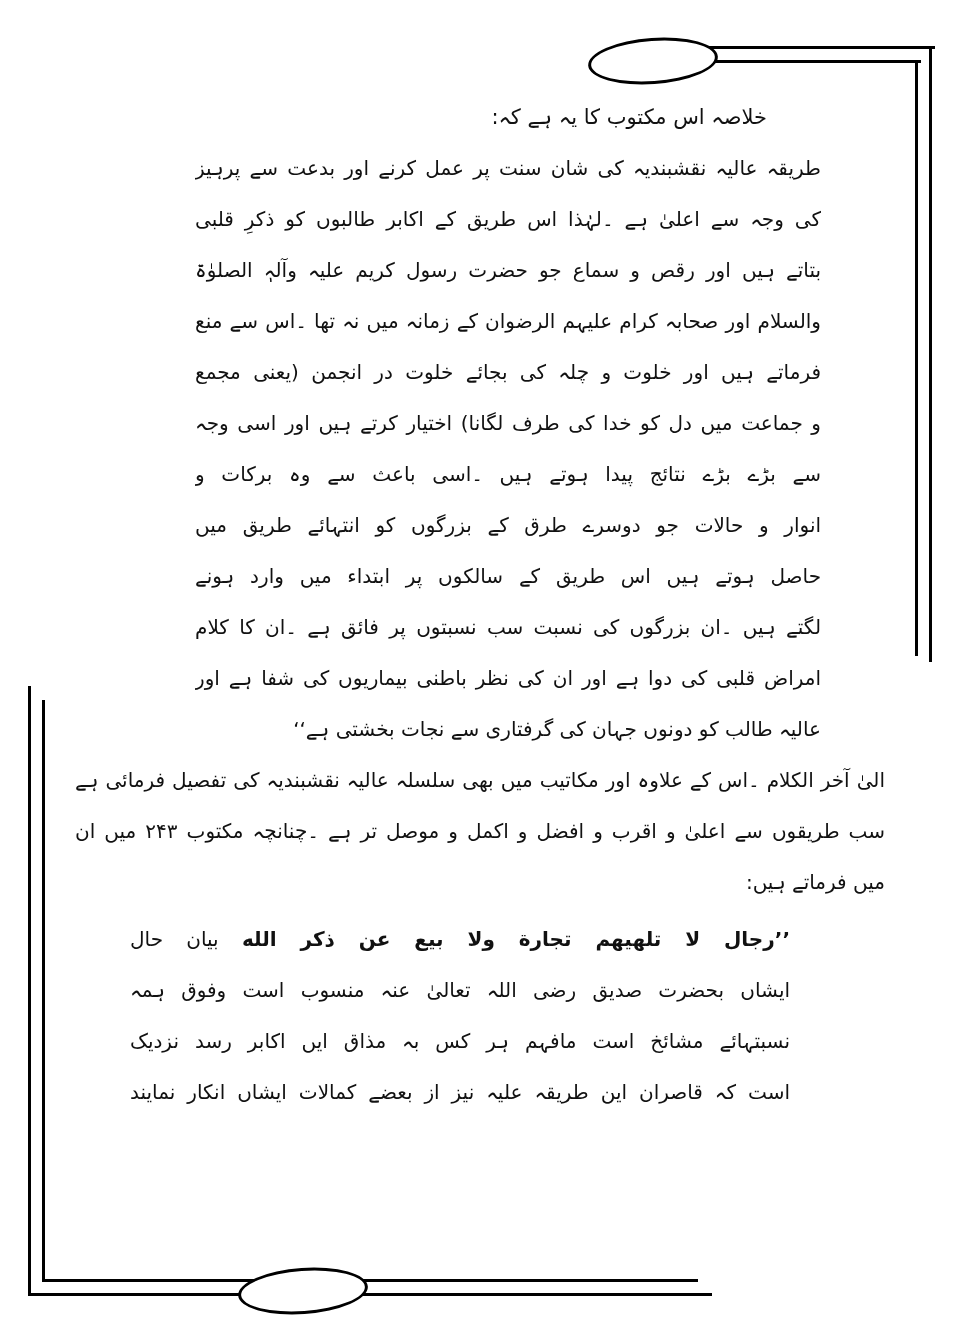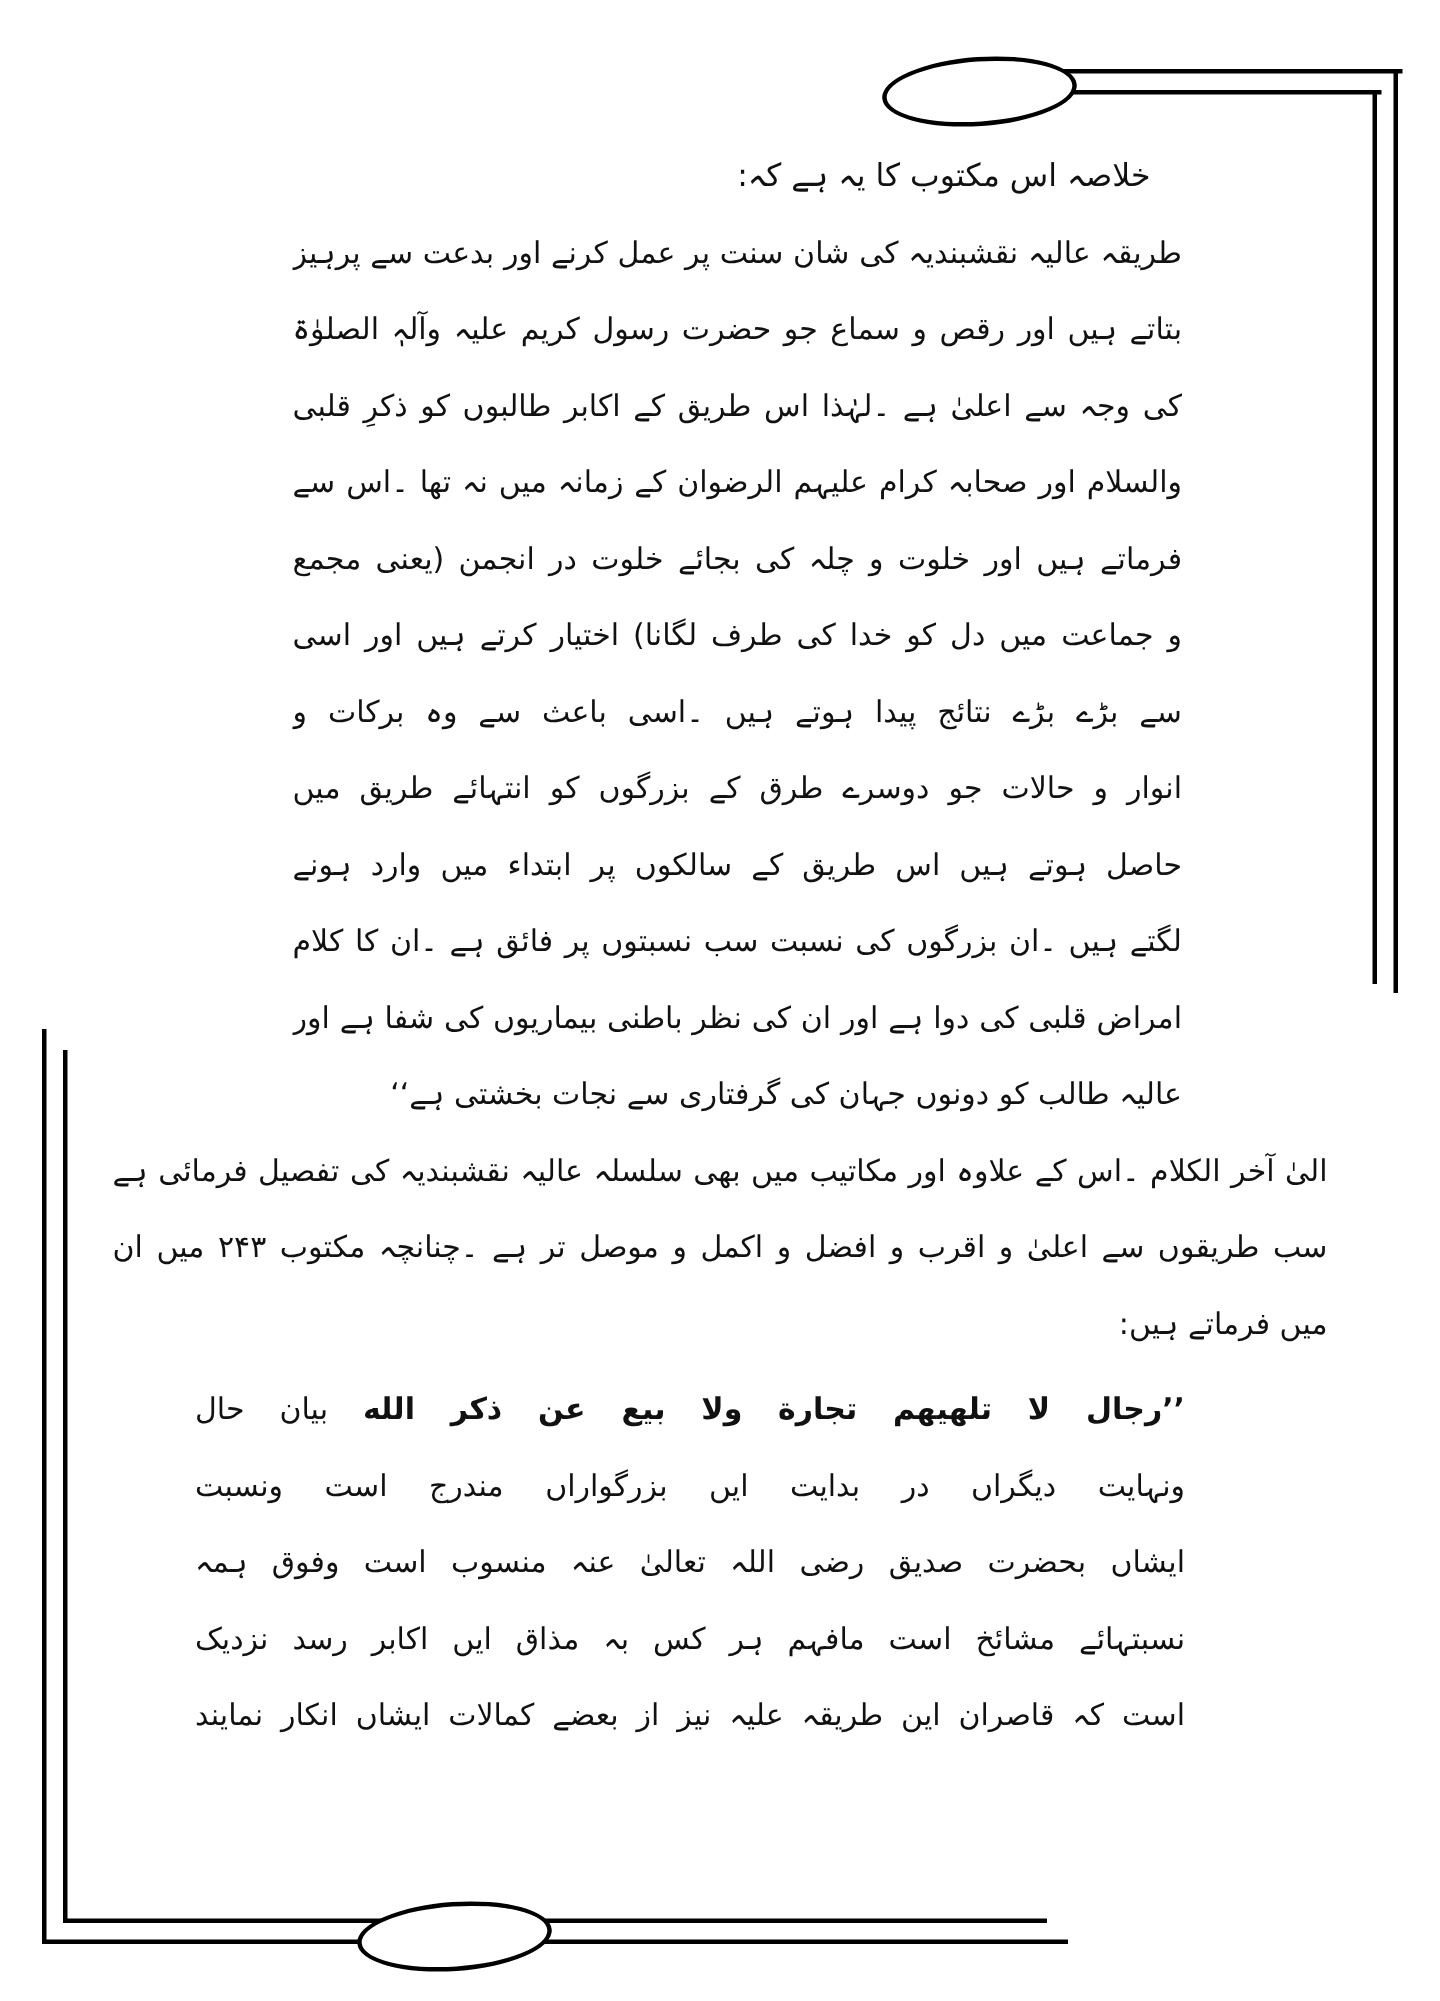--- a/index.html
+++ b/index.html
@@ -44,21 +44,21 @@
     text-align: justify;
     text-align-last: justify;
     -moz-text-align-last: justify;
   }
   .last {
     text-align: right;
     text-align-last: right;
     -moz-text-align-last: right;
   }
   .intro { margin-right: 118px; font-size: 21px; }
-  .quote1 { margin-right: 97px;  margin-left: 120px; }
+  .quote1 { margin-right: 64px;  margin-left: 120px; }
   .para2  { margin-top: 0px; }
   .para2 .line { font-size: 20px; }
   .quote2 { margin-top: 6px; margin-right: 95px; margin-left: 55px; }
   .bold { font-weight: bold; }
 </style>
 </head>
 <body>
 
 <div class="page">
 
@@ -73,22 +73,22 @@
   <div class="hline" style="left:28px;  top:1293px; width:684px;"></div>
   <div class="hline" style="left:42px;  top:1279px; width:656px;"></div>
   <div class="ornament-ellipse" style="left:238px; top:1268px;"></div>
 
   <div class="content">
 
     <div class="line last intro">خلاصہ اس مکتوب کا یہ ہے کہ:</div>
 
     <div class="quote1">
       <div class="line j">طریقہ عالیہ نقشبندیہ کی شان سنت پر عمل کرنے اور بدعت سے پرہیز</div>
+      <div class="line j">کی وجہ سے اعلیٰ ہے ۔لہٰذا اس طریق کے اکابر طالبوں کو ذکرِ قلبی</div>
       <div class="line j">بتاتے ہیں اور رقص و سماع جو حضرت رسول کریم علیہ وآلہٖ الصلوٰۃ</div>
-      <div class="line j">کی وجہ سے اعلیٰ ہے ۔لہٰذا اس طریق کے اکابر طالبوں کو ذکرِ قلبی</div>
       <div class="line j">والسلام اور صحابہ کرام علیہم الرضوان کے زمانہ میں نہ تھا ۔اس سے منع</div>
       <div class="line j">فرماتے ہیں اور خلوت و چلہ کی بجائے خلوت در انجمن (یعنی مجمع</div>
       <div class="line j">و جماعت میں دل کو خدا کی طرف لگانا) اختیار کرتے ہیں اور اسی وجہ</div>
       <div class="line j">سے بڑے بڑے نتائج پیدا ہوتے ہیں ۔اسی باعث سے وہ برکات و</div>
       <div class="line j">انوار و حالات جو دوسرے طرق کے بزرگوں کو انتہائے طریق میں</div>
       <div class="line j">حاصل ہوتے ہیں اس طریق کے سالکوں پر ابتداء میں وارد ہونے</div>
       <div class="line j">لگتے ہیں ۔ان بزرگوں کی نسبت سب نسبتوں پر فائق ہے ۔ان کا کلام</div>
       <div class="line j">امراض قلبی کی دوا ہے اور ان کی نظر باطنی بیماریوں کی شفا ہے اور توجہ</div>
       <div class="line last">عالیہ طالب کو دونوں جہان کی گرفتاری سے نجات بخشتی ہے‘‘</div>
     </div>
@@ -96,20 +96,19 @@
     <div class="para2">
       <div class="line j">الیٰ آخر الکلام ۔اس کے علاوہ اور مکاتیب میں بھی سلسلہ عالیہ نقشبندیہ کی تفصیل فرمائی ہے کہ یہ طریق</div>
       <div class="line j">سب طریقوں سے اعلیٰ و اقرب و افضل و اکمل و موصل تر ہے ۔چنانچہ مکتوب ۲۴۳ میں ان بزرگوں کے حق</div>
       <div class="line last">میں فرماتے ہیں:</div>
     </div>
 
     <div class="quote2">
       <div class="line j">
         <span class="bold">’’رجال لا تلهيهم تجارة ولا بيع عن ذكر الله</span><span> بیان حال</span>
       </div>
-      <div class="line j">ونہایت دیگراں در بدایت ایں بزرگواراں مندرج است ونسبت</div>
       <div class="line j">ایشاں بحضرت صدیق رضی اللہ تعالیٰ عنہ منسوب است وفوق ہمہ</div>
       <div class="line j">نسبتہائے مشائخ است مافہم ہر کس بہ مذاق ایں اکابر رسد نزدیک</div>
       <div class="line j">است کہ قاصران این طریقہ علیہ نیز از بعضے کمالات ایشاں انکار نمایند</div>
     </div>
 
   </div>
 </div>
 
 </body></html>

